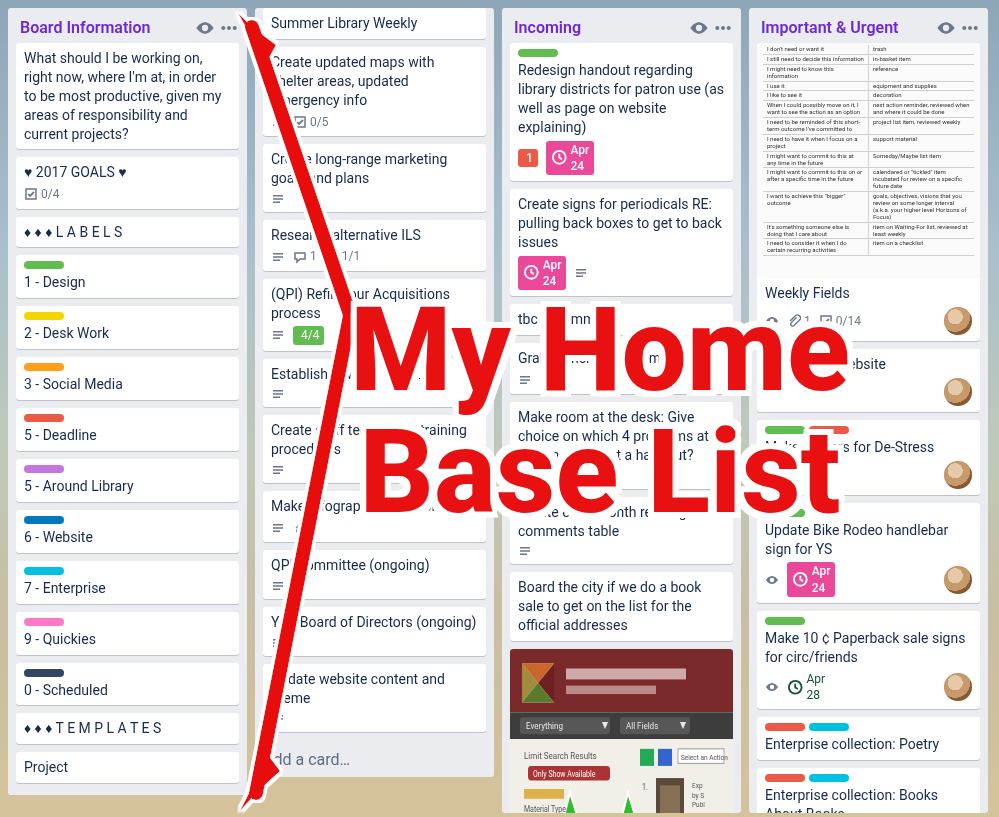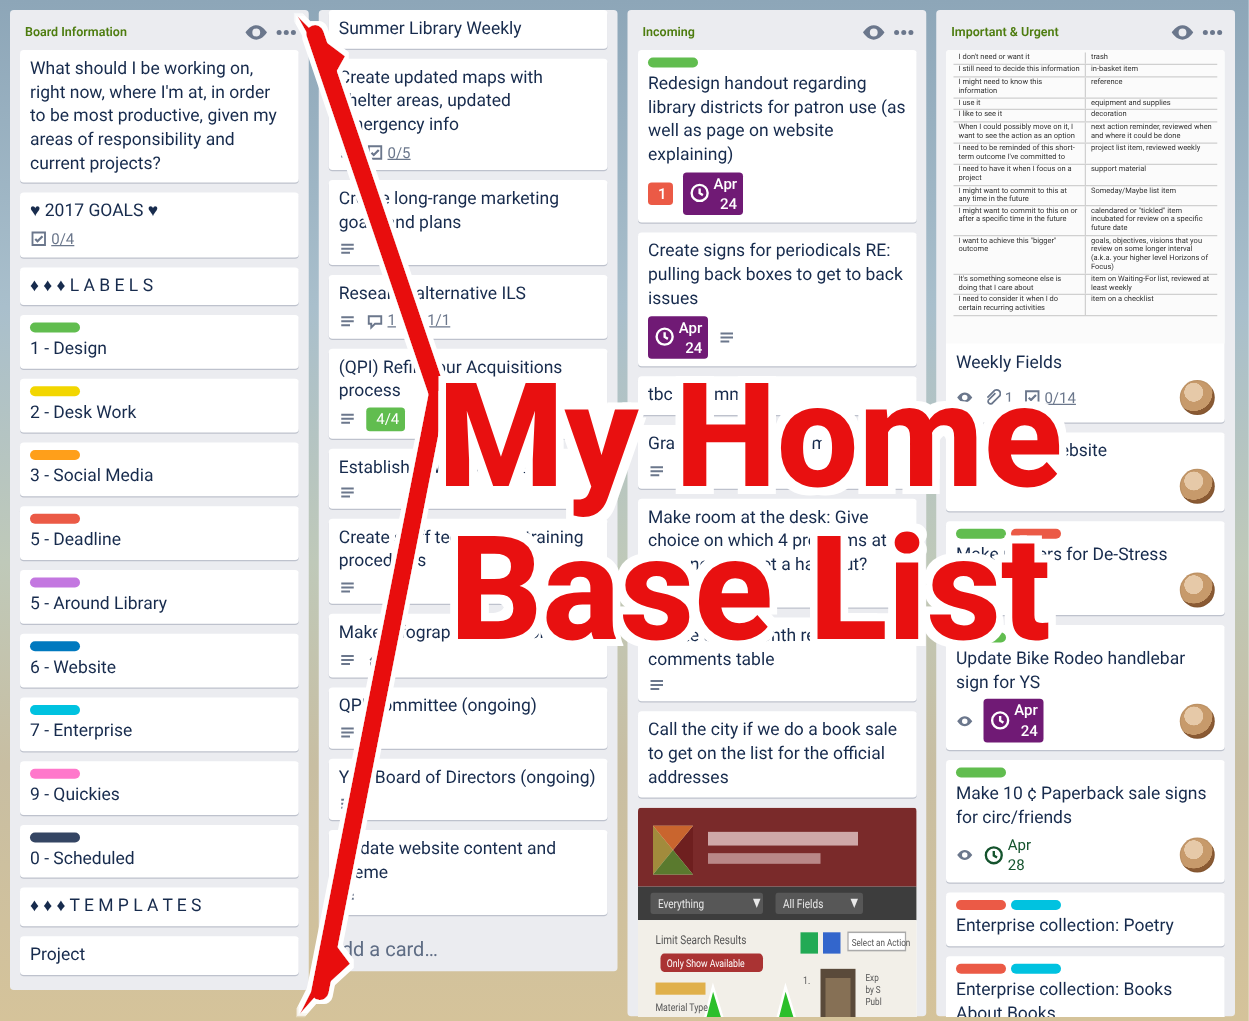--- a/index.html
+++ b/index.html
@@ -32,22 +32,22 @@
   }
   .list-header {
     display: flex;
     align-items: center;
     padding: 8px 8px 4px 10px;
     gap: 4px;
   }
   .list-title {
     flex: 1;
     font-weight: 600;
-    font-size: 10px;
-    color: #4d7c0f;
+    font-size: 16px;
+    color: #6d28d9;
     padding: 2px 2px;
   }
   .hdr-icon {
     width: 20px; height: 20px;
     display:flex;align-items:center;justify-content:center;
     color:#6b778c;
     border-radius:3px;
     cursor:pointer;
   }
   .cards {
@@ -81,31 +81,31 @@
   .pink   { background:#ff78cb; }
   .black  { background:#344563; }
 
   .badges {
     display:flex; align-items:center; gap:8px;
     margin-top: 4px;
     color:#6b778c;
     font-size:12px;
     flex-wrap:wrap;
   }
-  .badge { display:flex; align-items:center; gap:3px;text-decoration:underline; }
+  .badge { display:flex; align-items:center; gap:3px; }
   .badge svg, .badge .ico { width:14px; height:14px; }
   .badge-pill {
     display:flex;align-items:center;gap:3px;
     padding: 1px 5px;
     border-radius:3px;
     color:#fff;
     font-size:12px;
     font-weight:500;
   }
-  .pill-yellow { background:#701a75;text-align:right; }
+  .pill-yellow { background:#ec4899; }
   .pill-red    { background:#eb5a46; }
   .check-green {
     background:#61bd4f;color:#fff;padding:1px 5px;border-radius:3px;
     display:flex;align-items:center;gap:3px;font-size:12px;
   }
   .gray-date {
     display:flex;align-items:center;gap:3px;
     color:#14532d;font-size:12px;
   }
 
@@ -493,21 +493,21 @@
           <div class="card-title">Create each-month reading comments table</div>
           <div class="badges">
             <span class="badge">
               <svg viewBox="0 0 14 14" class="">
                 <use href="#i-desc"></use>
               </svg>
             </span>
           </div>
         </div>
         <div class="card">
-          <div class="card-title">Call the city if we do a book sale to get on the list for the official addresses</div>
+          <div class="card-title">Board the city if we do a book sale to get on the list for the official addresses</div>
         </div>
         <div class="card">
           <div class="card-cover-enterprise">
   <svg class="cover-svg" viewBox="0 0 223 170" preserveAspectRatio="none">
     <rect x="0" y="0" width="223" height="52" fill="#7a2a2a"></rect>
     <rect x="0" y="52" width="223" height="22" fill="#3d3d3d"></rect>
     <rect x="0" y="74" width="223" height="96" fill="#f2efe8"></rect>
     <polygon points="12,12 44,12 44,44 12,44" fill="#e7dfc8"></polygon>
     <polygon points="12,12 28,28 12,44" fill="#a28b3c"></polygon>
     <polygon points="44,12 28,28 44,44" fill="#6e1f1f"></polygon>

